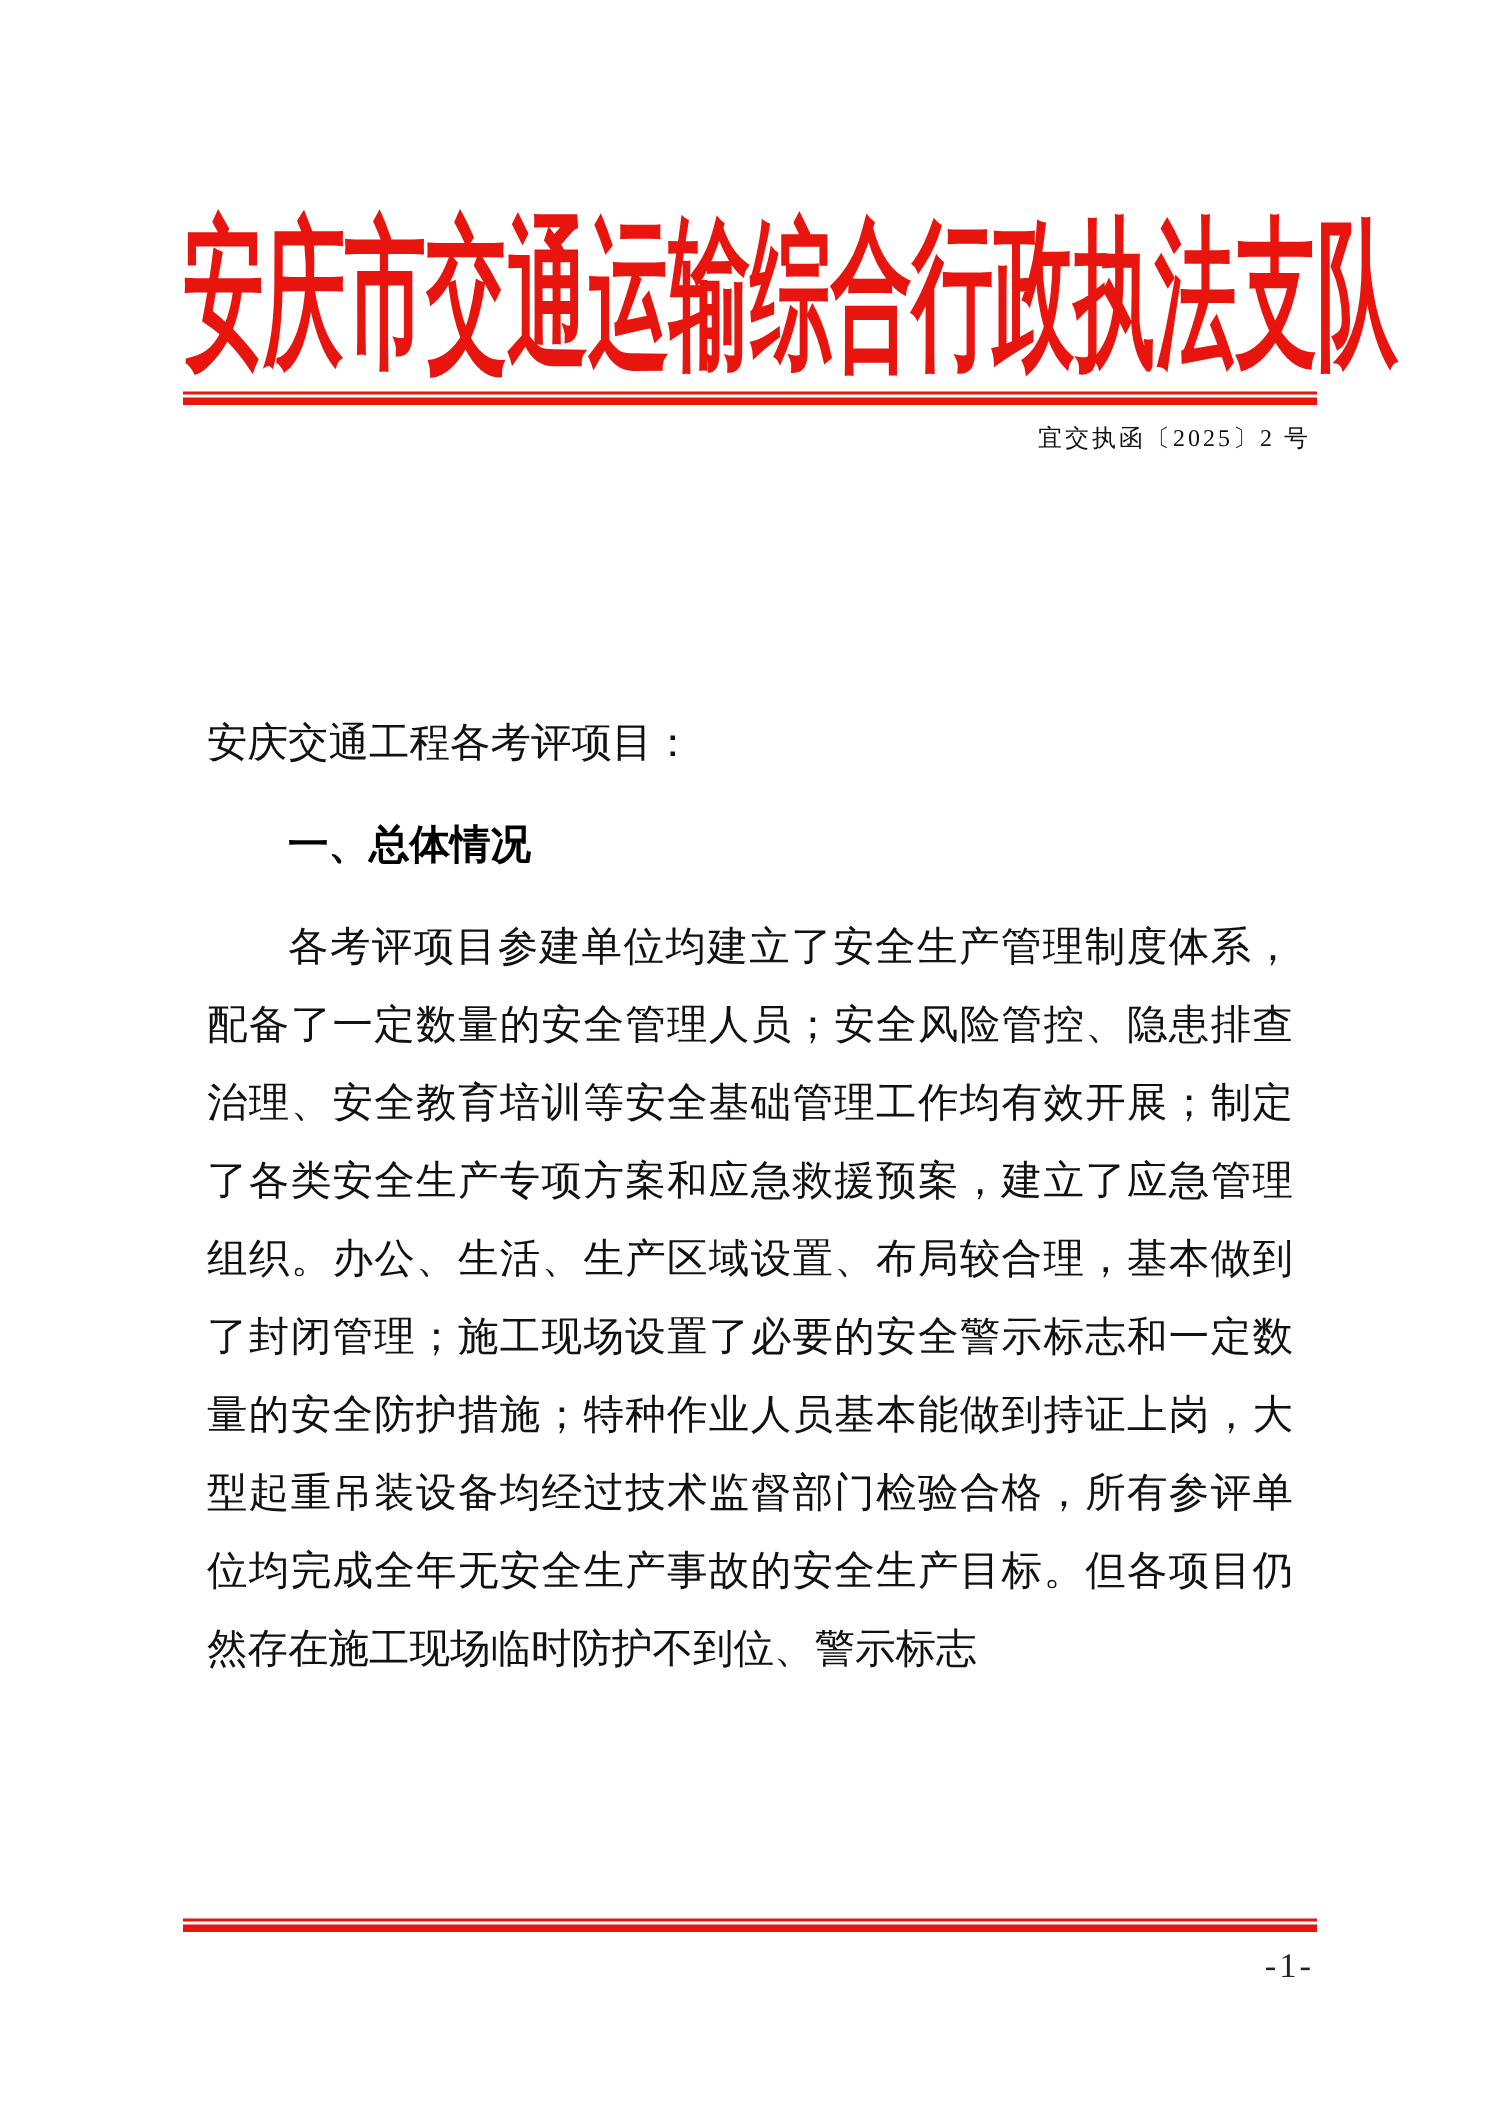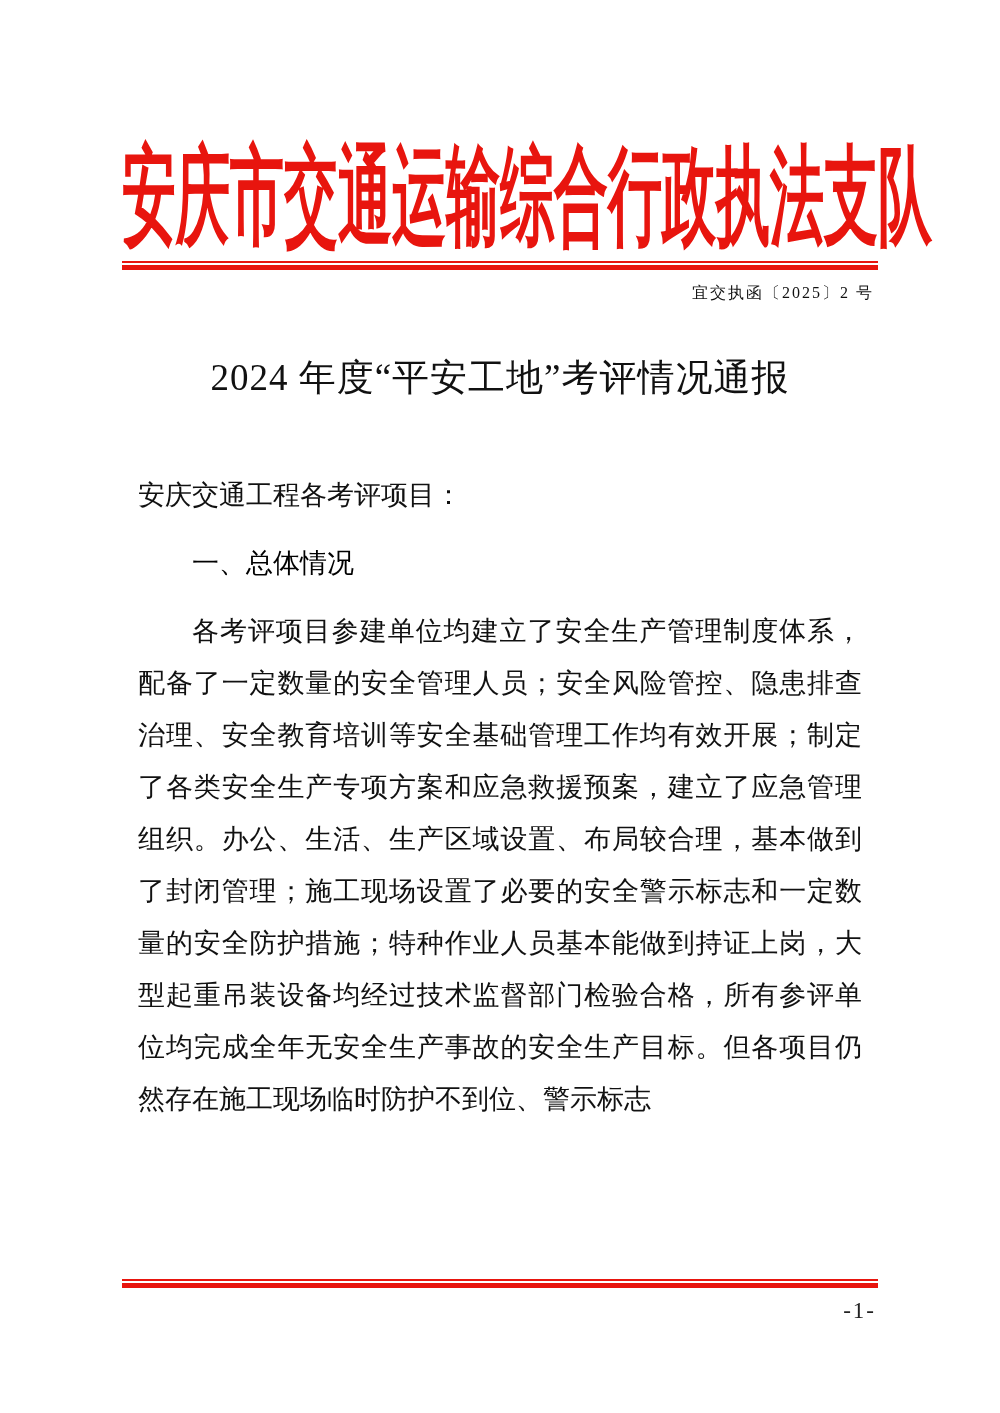--- a/index.html
+++ b/index.html
@@ -84,21 +84,21 @@
     font-size: 27px;
     line-height: 52px;
     text-align: justify;
     color: #111111;
   }
   .doc-body p { margin: 16px; }
   .salutation { text-indent: 0; }
   .para       { text-indent: 2em; }
   .section-heading {
     text-indent: 2em;
-    font-weight: normal;
+    font-weight: bold;
     font-family: "Liberation Sans", sans-serif;
     color: #000000;
   }
 
   
   .footer-rule {
     position: absolute;
     top: 1279px;
     left: 122px;
     width: 756px;
@@ -123,21 +123,20 @@
   <div class="letterhead">安庆市交通运输综合行政执法支队</div>
 
   <div class="letterhead-rule">
     <div class="rule-thin"></div>
     <div class="rule-gap"></div>
     <div class="rule-thick"></div>
   </div>
 
   <div class="doc-number">宜交执函〔2025〕2 号</div>
 
-  <h1 class="doc-title">2024 年度“平安工地”考评情况通报</h1>
 
   <div class="doc-body">
     <p class="salutation">安庆交通工程各考评项目：</p>
     <p class="section-heading">一、总体情况</p>
     <p class="para">各考评项目参建单位均建立了安全生产管理制度体系，配备了一定数量的安全管理人员；安全风险管控、隐患排查治理、安全教育培训等安全基础管理工作均有效开展；制定了各类安全生产专项方案和应急救援预案，建立了应急管理组织。办公、生活、生产区域设置、布局较合理，基本做到了封闭管理；施工现场设置了必要的安全警示标志和一定数量的安全防护措施；特种作业人员基本能做到持证上岗，大型起重吊装设备均经过技术监督部门检验合格，所有参评单位均完成全年无安全生产事故的安全生产目标。但各项目仍然存在施工现场临时防护不到位、警示标志</p>
   </div>
 
   <div class="footer-rule">
     <div class="rule-thin"></div>
     <div class="rule-gap"></div>

